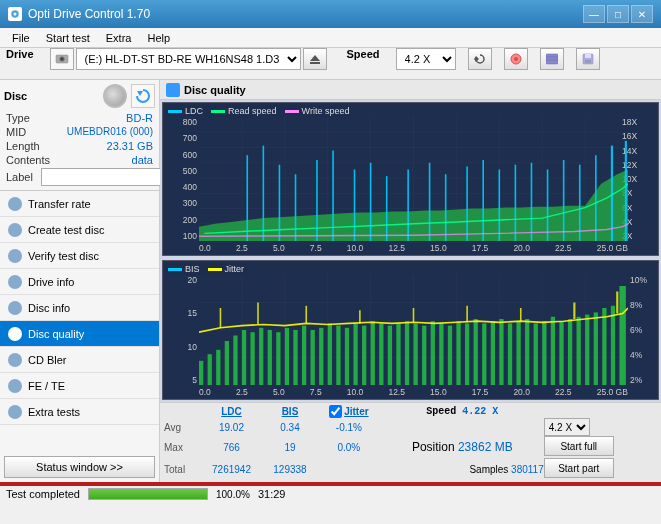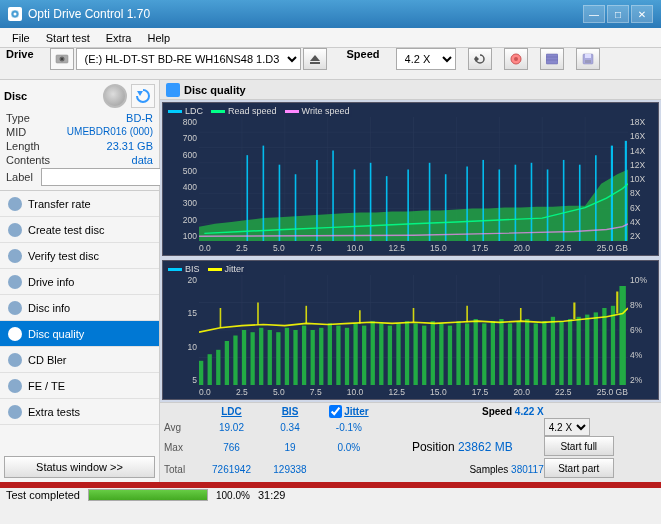--- a/index.html
+++ b/index.html
@@ -220,21 +220,21 @@
       margin-bottom: 2px;
       display: block;
       width: 70px;
       text-align: center;
     }
 
     
     .statusbar {
       height: 20px;
       background: #f0f0f0;
-      border-top: 6px solid #b91c1c;
+      border-top: 4px solid #b91c1c;
       display: flex;
       align-items: center;
       padding: 0 6px;
       gap: 8px;
       font-size: 11px;
     }
     .progress-bar-container {
       width: 120px;
       height: 12px;
       border: 1px solid #aaa;
@@ -451,21 +451,21 @@
             <span>800</span>
             <span>700</span>
             <span>600</span>
             <span>500</span>
             <span>400</span>
             <span>300</span>
             <span>200</span>
             <span>100</span>
           </div>
 
-          <div style="position:absolute;right:0;top:14px;bottom:14px;width:30px;display:flex;flex-direction:column;justify-content:space-between;font-size:8.5px;color:#ccc;text-align:left;padding:0 2px;">
+          <div style="position:absolute;right:16px;top:14px;bottom:14px;width:30px;display:flex;flex-direction:column;justify-content:space-between;font-size:8.5px;color:#ccc;text-align:left;padding:0 10px;">
             <span>18X</span>
             <span>16X</span>
             <span>14X</span>
             <span>12X</span>
             <span>10X</span>
             <span>8X</span>
             <span>6X</span>
             <span>4X</span>
             <span>2X</span>
           </div>
@@ -673,21 +673,21 @@
               <tr>
                 <th style="width:36px;text-align:left;"></th>
                 <th style="color:#0066cc;text-decoration:underline;text-align:center;">LDC</th>
                 <th style="color:#0066cc;text-decoration:underline;text-align:center;">BIS</th>
                 <th style="text-align:center;">
                   <label style="display:flex;align-items:center;gap:2px;cursor:pointer;justify-content:center;">
                     <input type="checkbox" checked="" style="margin: 0px;">
                     <span style="color:#0066cc;text-decoration:underline;">Jitter</span>
                   </label>
                 </th>
-                <th style="text-align:right;">
+                <th style="text-align:center;font-family:Liberation Mono, monospace;">
                   <span>Speed</span>
                   <span style="color:#0066cc;">4.22 X</span>
                 </th>
                 <th style="text-align:center;"></th>
               </tr>
             </thead>
             <tbody>
               <tr>
                 <td style="color:#555;">Avg</td>
                 <td style="color:#0066cc;text-align:center;">19.02</td>

